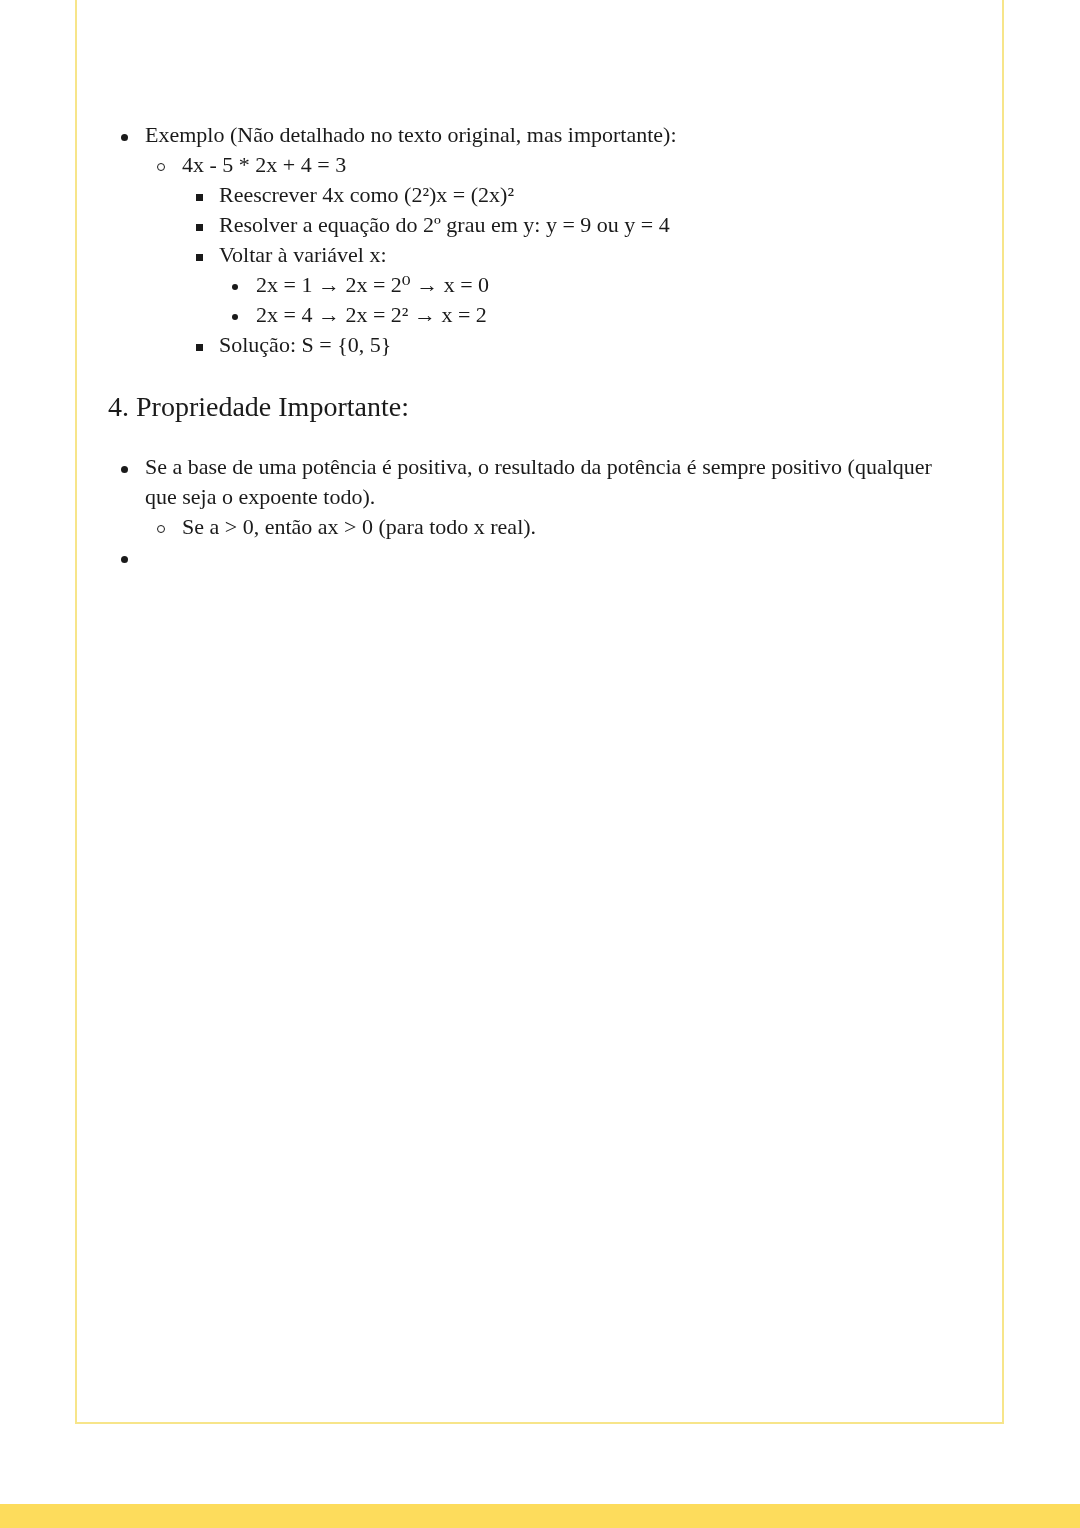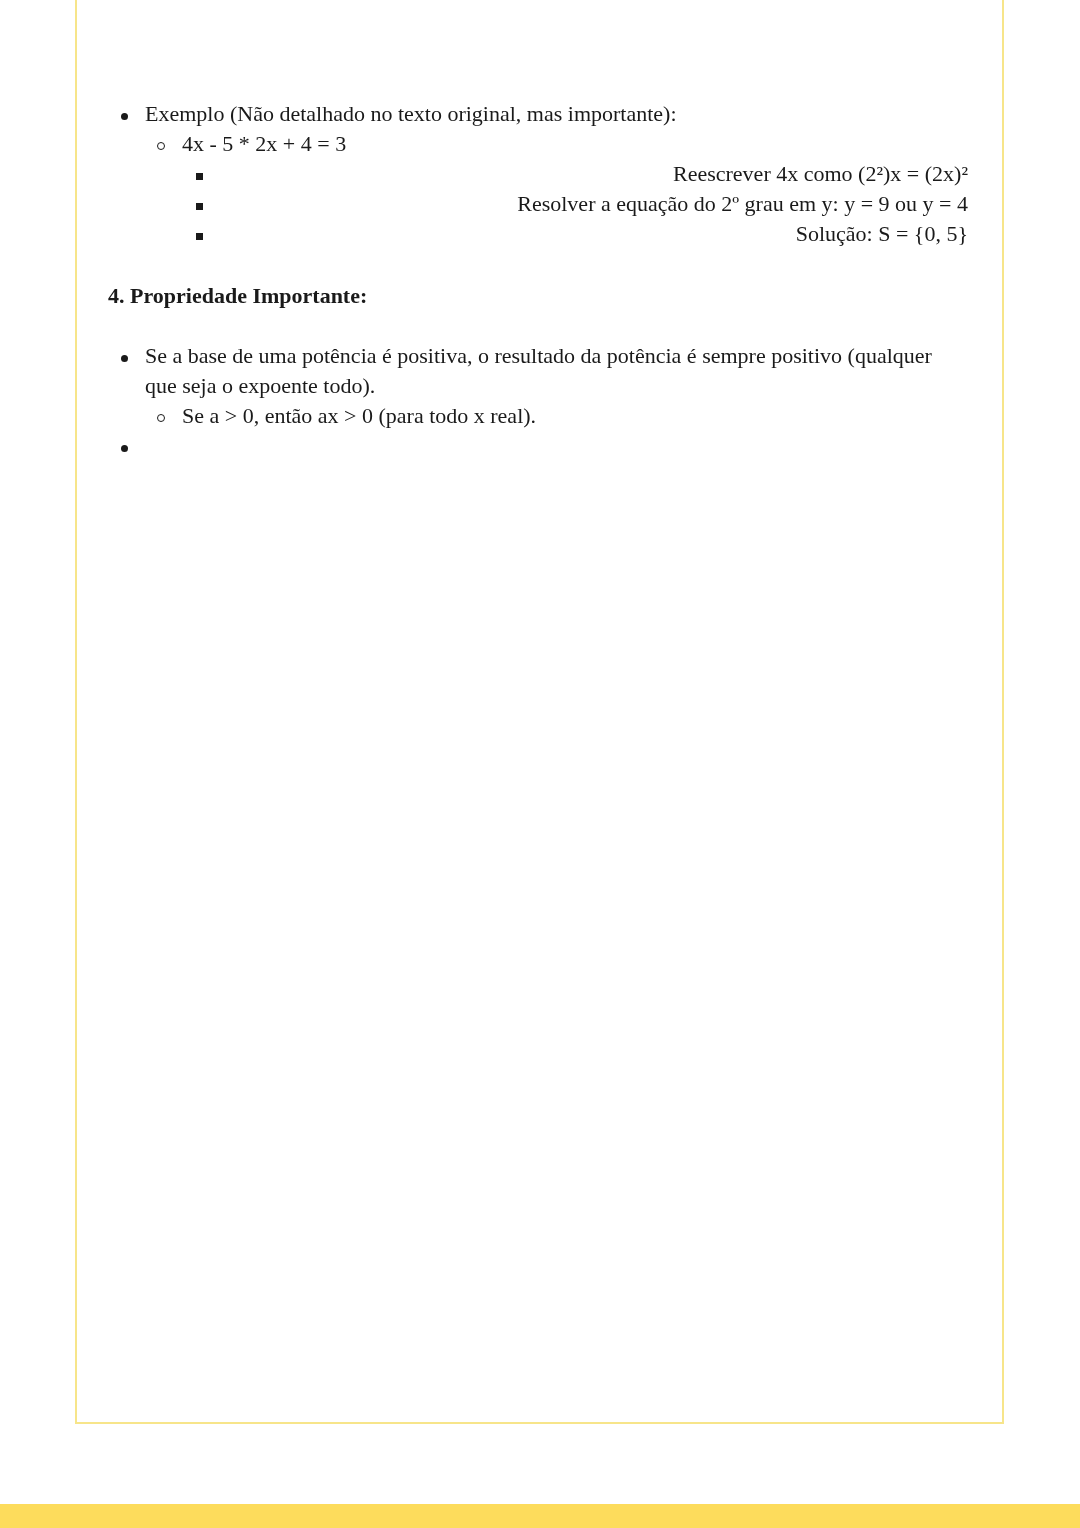--- a/index.html
+++ b/index.html
@@ -10,34 +10,34 @@
     color: #1a1a1a;
   }
   .page-frame {
     position: absolute; left: 75px; top: -2px; width: 929px; height: 1426px;
     border: 2px solid #f7e58a; border-top: none; box-sizing: border-box;
   }
   .footer-bar {
     position: absolute; left: 0; top: 1504px; width: 1080px; height: 24px;
     background: #fddc5c;
   }
-  .content { position: absolute; left: 108px; top: 99px; width: 860px; }
+  .content { position: absolute; left: 108px; top: 120px; width: 860px; }
   ul { margin: 0; padding: 0; list-style: none; }
   li { position: relative; font-size: 22px; line-height: 30px; }
   .l1 > li { padding-left: 37px; }
   .l2 > li { padding-left: 37px; }
-  .l3 > li { padding-left: 37px; text-align: right; }
+  .l3 > li { padding-left: 37px; }
   .l4 > li { padding-left: 37px; }
   .bullet { position: absolute; left: 0; top: 0; width: 37px; height: 30px; }
   .b-disc::before { content: ""; position: absolute; left: 13px; top: 14px; width: 7px; height: 7px; background: #1a1a1a; border-radius: 50%; }
   .b-circle::before { content: ""; position: absolute; left: 12px; top: 13px; width: 6px; height: 6px; border: 1.5px solid #1a1a1a; border-radius: 50%; }
   .b-square::before { content: ""; position: absolute; left: 14px; top: 14px; width: 7px; height: 7px; background: #1a1a1a; }
   .b-disc-small::before { content: ""; position: absolute; left: 13px; top: 14px; width: 6px; height: 6px; background: #1a1a1a; border-radius: 50%; }
   .heading {
-    font-weight: bold; font-size: 22px; line-height: 30px;
+    font-weight: normal; font-size: 28px; line-height: 30px;
     margin: 32px 0 30px 0;
   }
 </style>
 </head>
 <body>
 
 <div class="page-frame"></div>
 
 <div class="content">
   <ul class="l1">
@@ -49,20 +49,34 @@
           <span class="bullet b-circle"></span>
           <span>4x - 5 * 2x + 4 = 3</span>
           <ul class="l3">
             <li>
               <span class="bullet b-square"></span>
               <span>Reescrever 4x como (2²)x = (2x)²</span>
             </li>
             <li>
               <span class="bullet b-square"></span>
               <span>Resolver a equação do 2º grau em y: y = 9 ou y = 4</span>
+            </li>
+            <li>
+              <span class="bullet b-square"></span>
+              <span>Voltar à variável x:</span>
+              <ul class="l4">
+                <li>
+                  <span class="bullet b-disc-small"></span>
+                  <span>2x = 1 → 2x = 2⁰ → x = 0</span>
+                </li>
+                <li>
+                  <span class="bullet b-disc-small"></span>
+                  <span>2x = 4 → 2x = 2² → x = 2</span>
+                </li>
+              </ul>
             </li>
             <li>
               <span class="bullet b-square"></span>
               <span>Solução: S = {0, 5}</span>
             </li>
           </ul>
         </li>
       </ul>
     </li>
   </ul>

